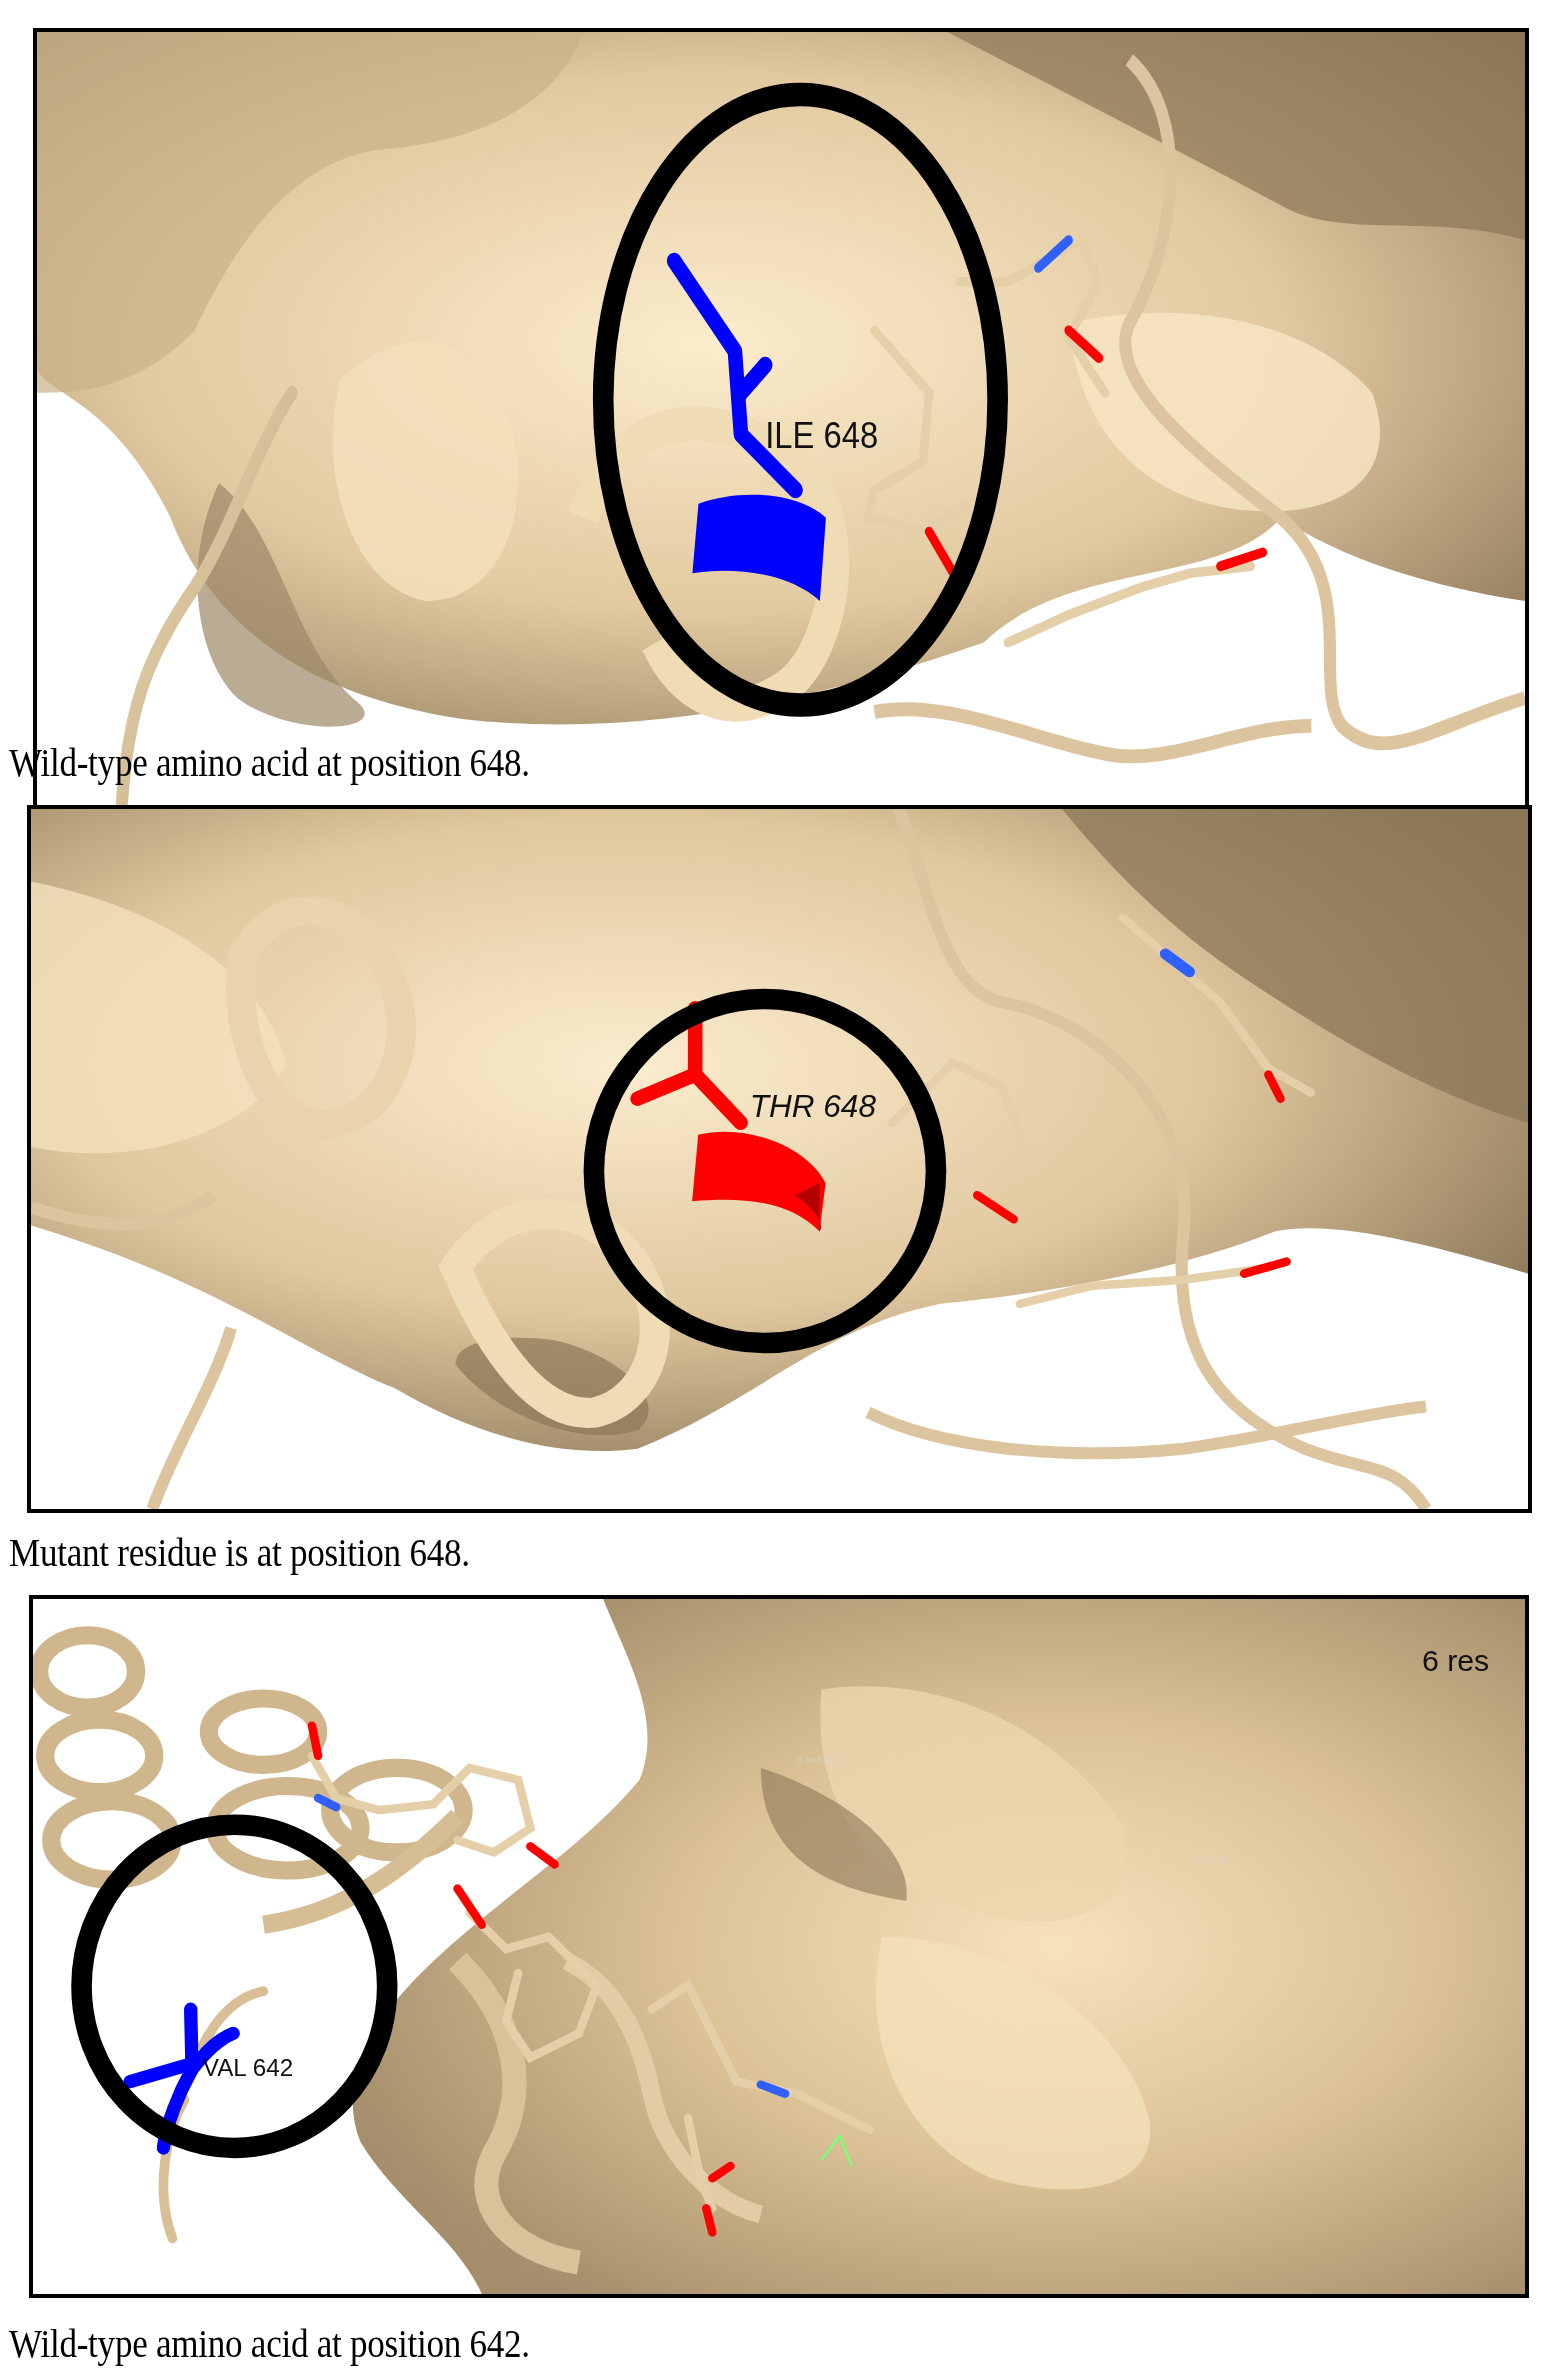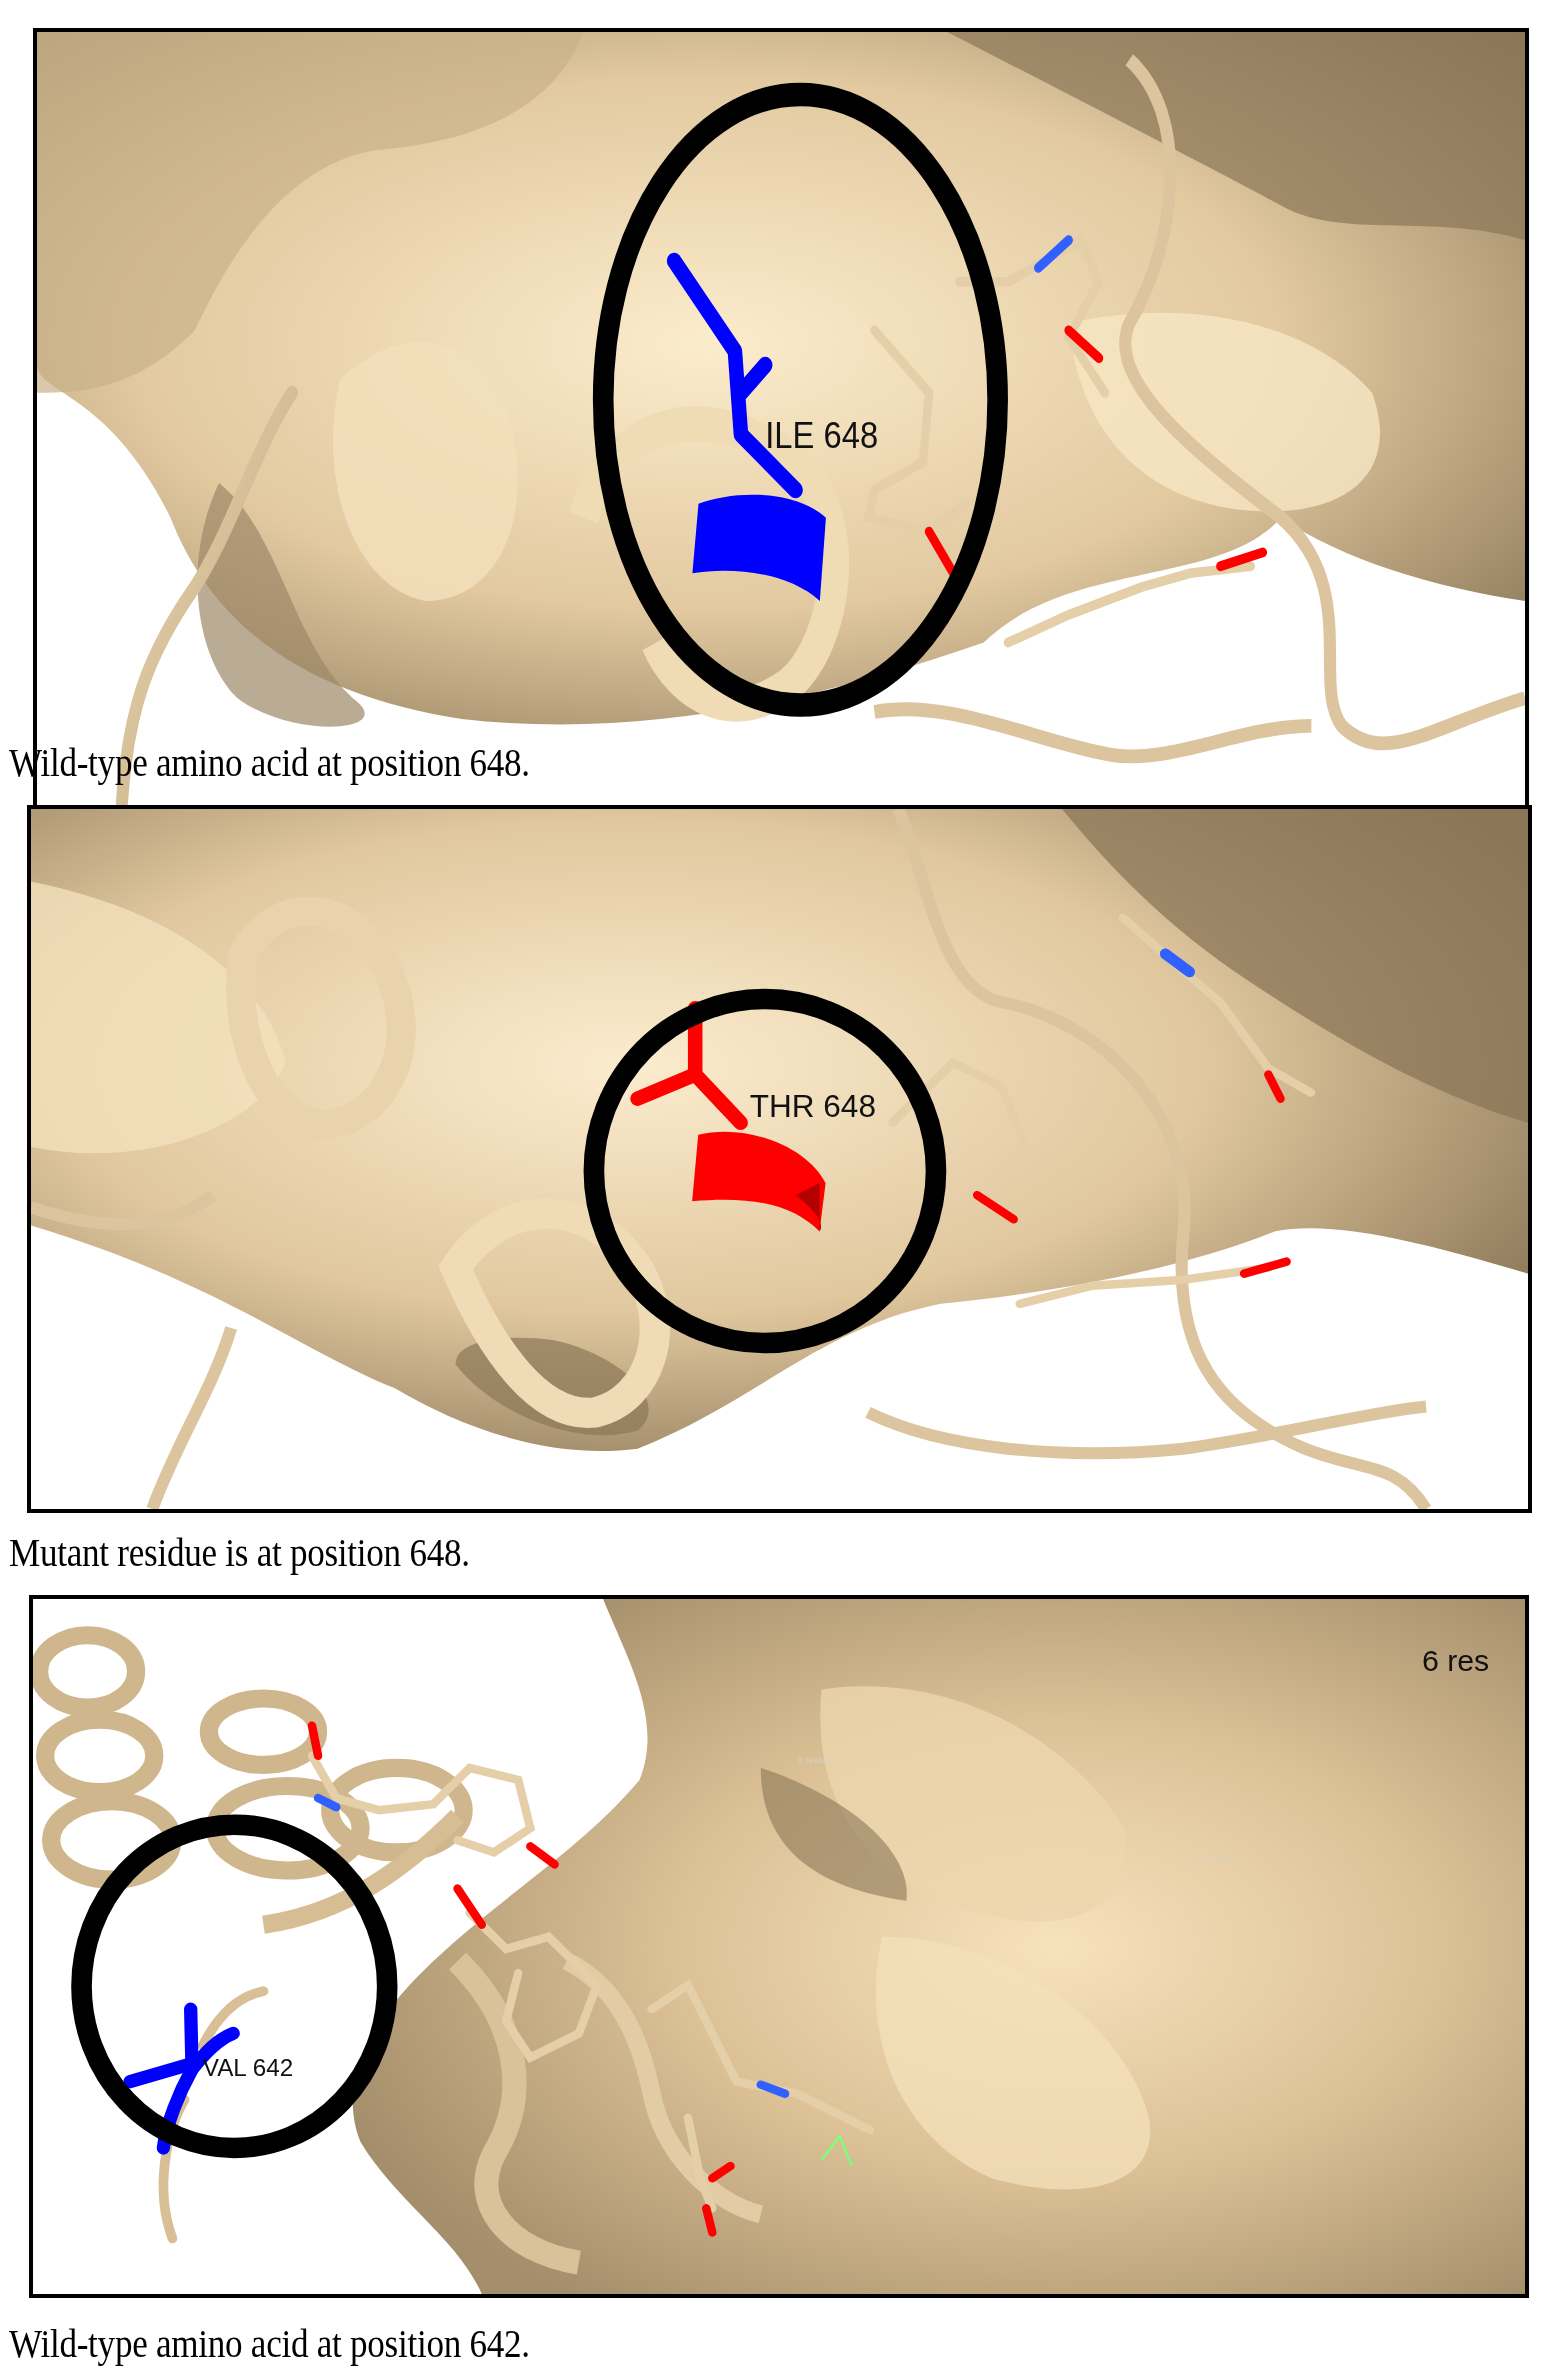--- a/index.html
+++ b/index.html
@@ -74,21 +74,21 @@
       <line x1="1160" y1="520" x2="1200" y2="480" stroke="#0000ff" stroke-width="24" stroke-linecap="round"></line>
       <path d="M1090,680 C1150,660 1250,660 1300,700 L1290,820 C1240,780 1150,770 1080,780 Z" fill="#0000ff"></path>
     </g>
     <text class="res-label" x="1200" y="600" font-size="54">ILE 648</text>
 
     <ellipse cx="1258" cy="530" rx="325" ry="440" fill="none" stroke="#000" stroke-width="34"></ellipse>
   </svg>
 </div>
 <div class="caption" style="top:740px;">Wild-type amino acid at position 648.</div>
 
-<div class="panel" style="left:27px; top:805px; width:1505px; height:708px;">
+<div class="panel" style="left:27px; top:805px; width:1505px; height:708px;font-style:italic;">
   <svg viewBox="0 0 2468 1160" preserveAspectRatio="none">
     <defs>
       <radialGradient id="p2surf" cx="40%" cy="40%" r="70%">
         <stop offset="0%" stop-color="#fbecce"></stop>
         <stop offset="55%" stop-color="#e0c79e"></stop>
         <stop offset="100%" stop-color="#8b7757"></stop>
       </radialGradient>
     </defs>
     <path d="M0,0 L2468,0 L2468,770 C2300,720 2150,680 2050,700 C1900,760 1700,800 1500,820 C1300,860 1200,980 1000,1060 C850,1080 700,1020 600,960 C450,900 300,780 0,690 Z" fill="url(#p2surf)"></path>
     <path d="M1700,0 L2468,0 L2468,520 C2300,470 2150,380 2000,280 C1880,200 1780,100 1700,0 Z" fill="#8a7657" opacity="0.75"></path>

